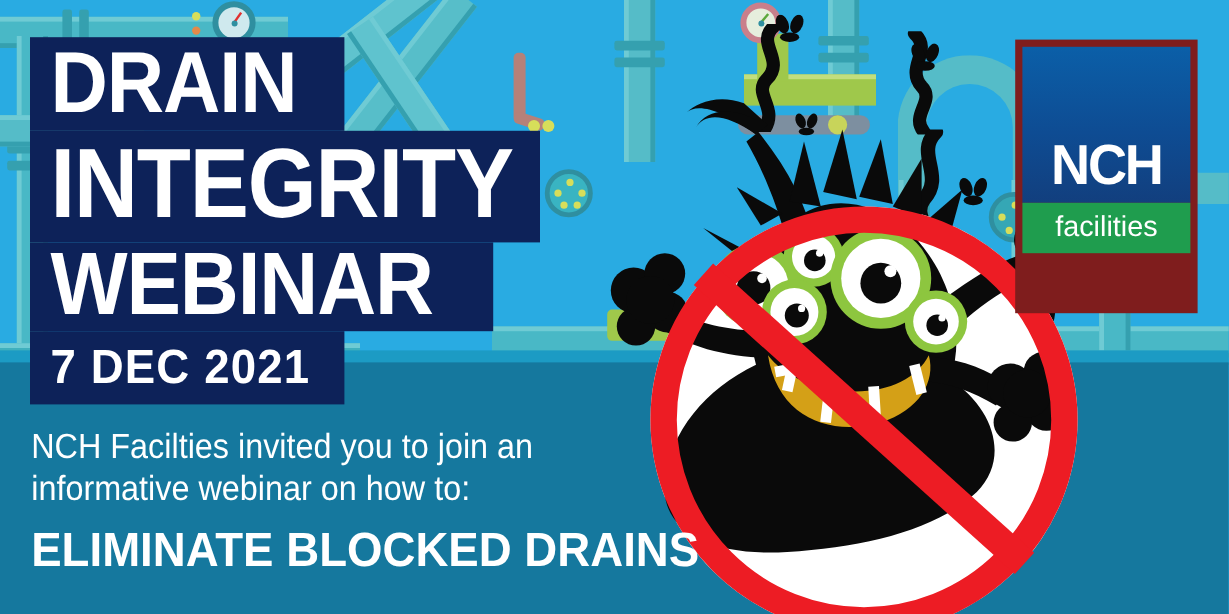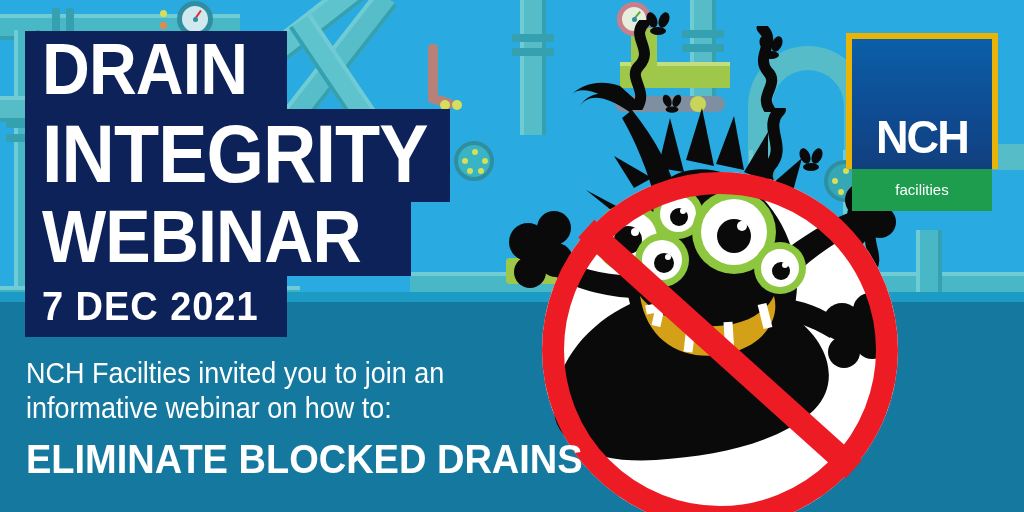--- a/index.html
+++ b/index.html
@@ -49,28 +49,28 @@
   #line3{left:42px;top:199px;font-size:74px;line-height:76px;transform:scaleX(.92);transform-origin:left top;}
   #line4{left:42px;top:285px;font-size:40px;line-height:42px;letter-spacing:1px;transform:scaleX(.95);transform-origin:left top;}
 
   
   .sub{position:absolute;left:26px;top:356px;width:520px;color:#FFFFFF;
        font-size:29px;line-height:35px;font-weight:normal;transform:scaleX(.93);transform-origin:left top;}
   .headline{position:absolute;left:26px;top:437px;color:#FFFFFF;font-size:40px;line-height:44px;
        font-weight:bold;letter-spacing:0px;transform:scaleX(.95);transform-origin:left top;white-space:nowrap;}
 
   
-  #logo{position:absolute;left:846px;top:33px;width:152px;height:136px;background:#eab308;
+  #logo{position:absolute;left:846px;top:33px;width:152px;height:228px;background:#7f1d1d;
         padding:6px;box-sizing:border-box;}
   #logo .top{height:130px;background:linear-gradient(180deg,#0B5FA8 0%,#0E4C93 55%,#123F7E 100%);
         display:flex;align-items:flex-end;justify-content:center;}
   #logo .nch{color:#FFFFFF;font-size:47px;font-weight:bold;letter-spacing:-2px;line-height:52px;
         margin-bottom:6px;transform:scaleX(.96);}
   #logo .bot{height:42px;background:#1F9D4E;display:flex;align-items:center;justify-content:center;}
-  #logo .fac{color:#FFFFFF;font-size:15px;line-height:22px;}
+  #logo .fac{color:#FFFFFF;font-size:24px;line-height:22px;}
 
   
   #mstage{position:absolute;left:480px;top:60px;width:420px;height:452px;}
   .nosign-slash{position:absolute;left:60px;top:277px;width:360px;height:24px;background:#ED1C24;
         transform:rotate(42deg);transform-origin:center center;}
   .mbody{position:absolute;}
 </style>
 </head>
 <body>
 

